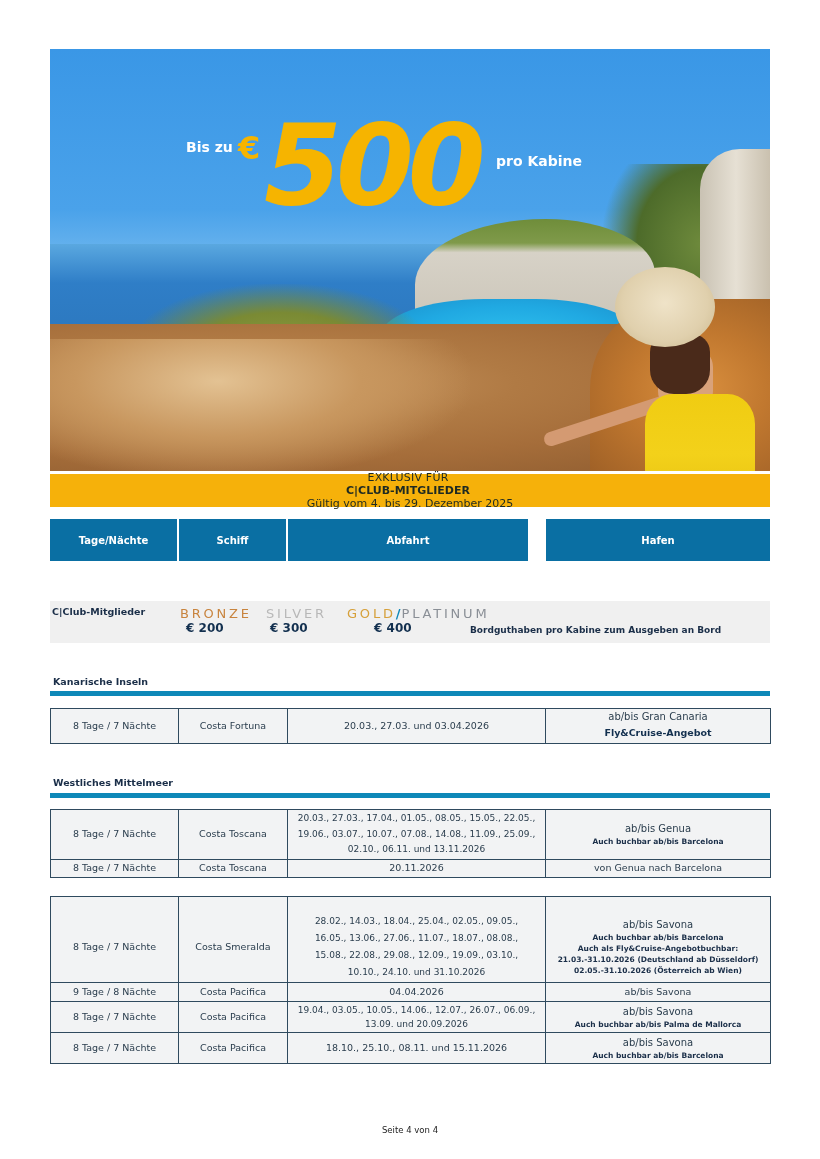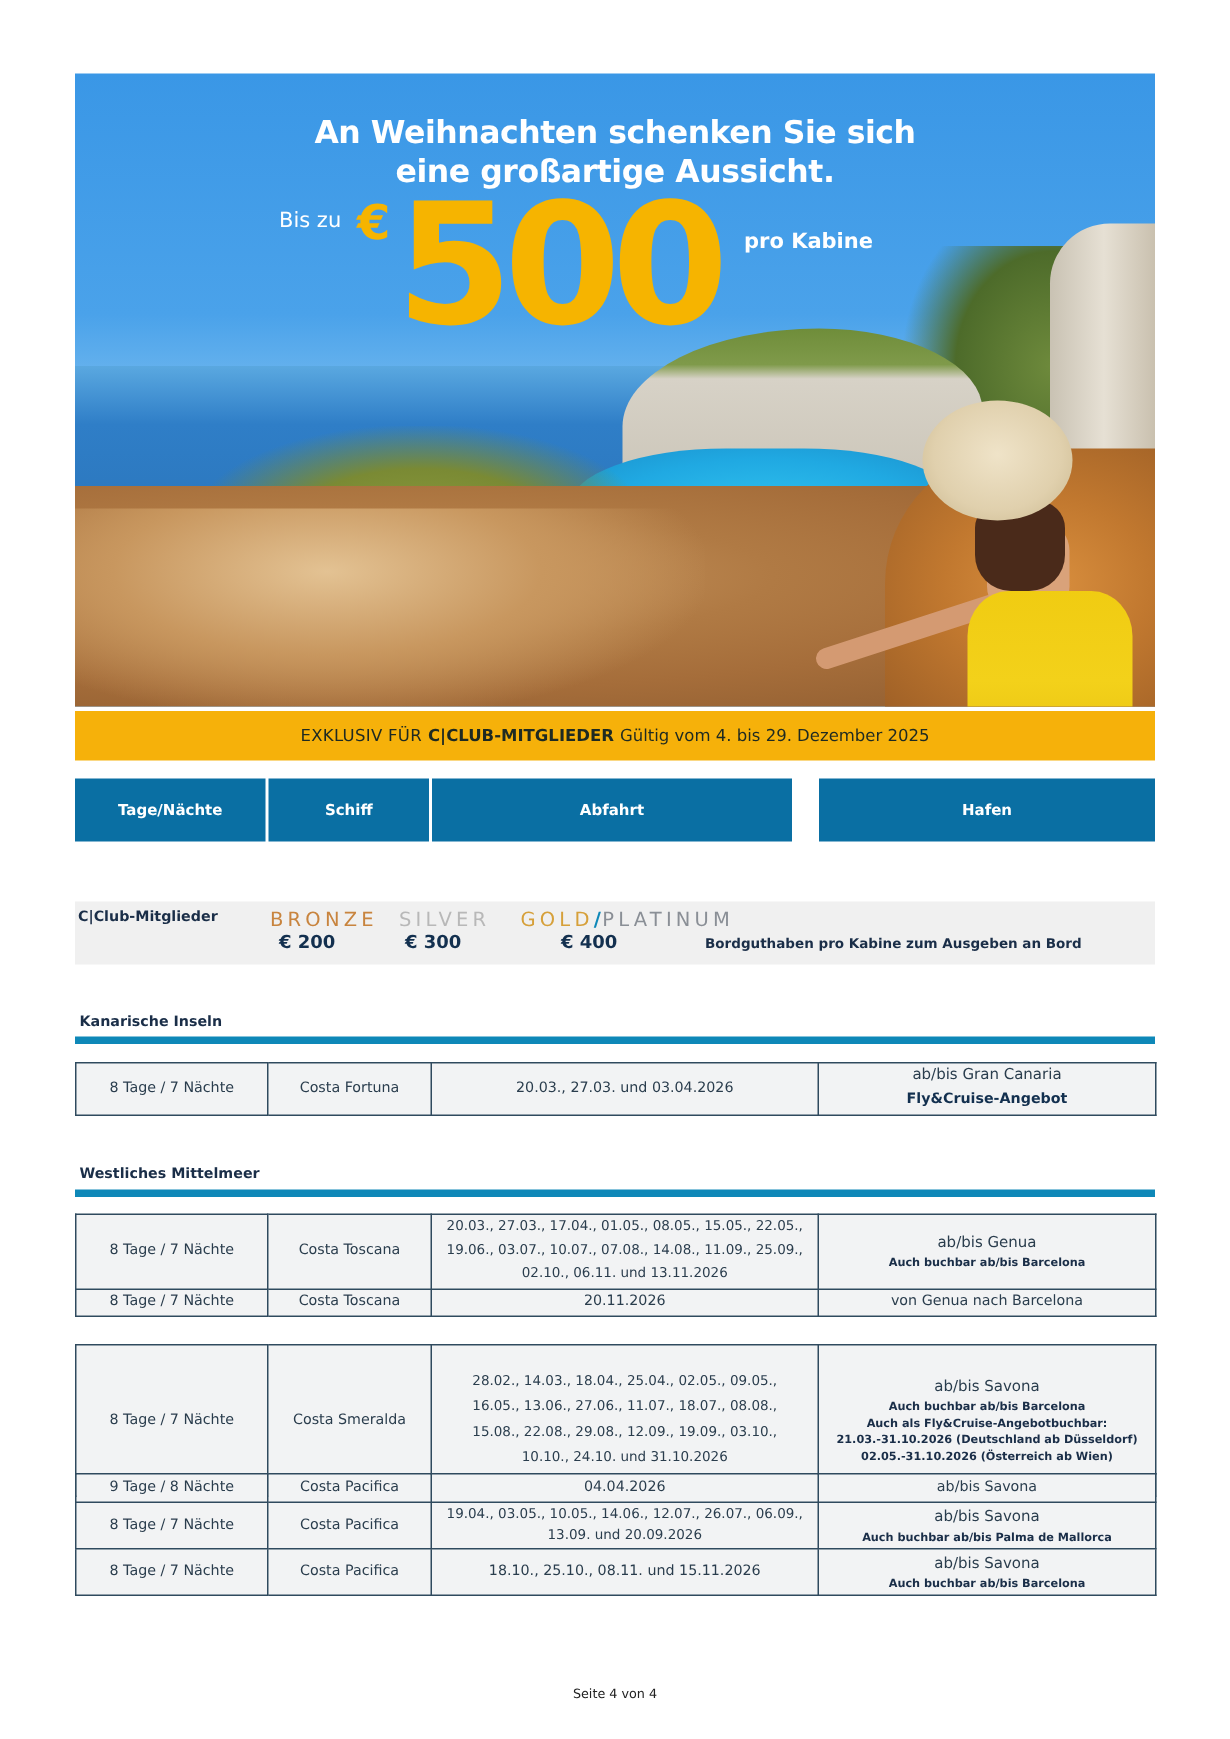--- a/index.html
+++ b/index.html
@@ -37,28 +37,28 @@
       background: #4a2a1a; border-radius: 30% 30% 40% 40%; }
     .woman-back { position: absolute; left: 608px; top: 300px; width: 55px; height: 60px;
       background: #d9a27a; border-radius: 30%; }
     .woman-arm { position: absolute; left: 488px; top: 345px; width: 130px; height: 14px;
       background: #d49a72; border-radius: 8px; transform: rotate(-18deg); transform-origin: right center; }
     .woman-dress { position: absolute; left: 595px; top: 345px; width: 110px; height: 120px;
       background: linear-gradient(180deg, #f0cc12 0%, #f3d11a 50%, #e5bf10 100%); border-radius: 25% 25% 30% 30%; }
 
     .hero-title { position: absolute; left: 0; top: 26px; width: 720px; text-align: center;
       font-family: "DejaVu Sans", sans-serif; font-weight: bold; color: #ffffff; font-size: 21px; line-height: 26px; letter-spacing: -0.3px; }
-    .hero-pre { position: absolute; left: 136px; top: 90px; color: #ffffff; font-weight: normal; font-size: 14px; font-family: "DejaVu Sans", sans-serif; }
+    .hero-pre { position: absolute; left: 136px; top: 90px; color: #ffffff; font-weight: bold; font-size: 14px; font-family: "DejaVu Sans", sans-serif; }
     .hero-euro { position: absolute; left: 188px; top: 80px; color: #f6b400; font-weight: bold; font-size: 32px; font-family: "DejaVu Sans", sans-serif; }
-    .hero-amount { position: absolute; left: 214px; top: 72px; color: #f6b400; font-weight: bold; font-size: 112px; line-height: 112px; letter-spacing: -6px; font-family: "DejaVu Sans", sans-serif; }
+    .hero-amount { position: absolute; left: 214px; top: 60px; color: #f6b400; font-weight: bold; font-size: 112px; line-height: 112px; letter-spacing: -6px; font-family: "DejaVu Sans", sans-serif; font-style: italic; }
     .hero-post { position: absolute; left: 446px; top: 104px; color: #ffffff; font-weight: bold; font-size: 14px; font-family: "DejaVu Sans", sans-serif; }
 
     
     .banner { position: absolute; left: 50px; top: 474px; width: 720px; height: 33px; background: #f6b10a;
-      display: flex; align-items: center; justify-content: center; font-size: 11px; color: #1e2a22; font-family: "DejaVu Sans", sans-serif; }
+      display: flex; align-items: center; justify-content: center; font-size: 11px; color: #1e2a22; font-family: "DejaVu Sans", sans-serif; flex-direction: column; }
     .banner .pre { letter-spacing: 0.2px; margin-right: 4px; }
     .banner .strong { font-weight: bold; margin-right: 4px; }
 
     
     .col-head { position: absolute; top: 519px; height: 42px; background: #0a6fa3; color: #ffffff;
       display: flex; align-items: center; justify-content: center; font-size: 10px; font-weight: bold; font-family: "DejaVu Sans", sans-serif; }
 
     
     .tiers { position: absolute; left: 50px; top: 601px; width: 720px; height: 42px; background: #f0f0f0; }
     .tiers .label { position: absolute; left: 2px; top: 5px; font-size: 9.5px; font-weight: bold; color: #1a2e48; }
@@ -94,24 +94,20 @@
   <div class="cliff-right"></div>
   <div class="rocks"></div>
   <div class="rocks2"></div>
   <div class="rocks3"></div>
   <div class="woman-arm"></div>
   <div class="woman-back"></div>
   <div class="woman-hair"></div>
   <div class="woman-dress"></div>
   <div class="woman-hat"></div>
 
-  <div class="hero-title">
-    <div>An Weihnachten schenken Sie sich</div>
-    <div>eine großartige Aussicht.</div>
-  </div>
   <div class="hero-pre">Bis zu</div>
   <div class="hero-euro">€</div>
   <div class="hero-amount">500</div>
   <div class="hero-post">pro Kabine</div>
 </div>
 
 <div class="banner">
   <span class="pre">EXKLUSIV FÜR</span>
   <span class="strong">C|CLUB-MITGLIEDER</span>
   <span>Gültig vom 4. bis 29. Dezember 2025</span>

